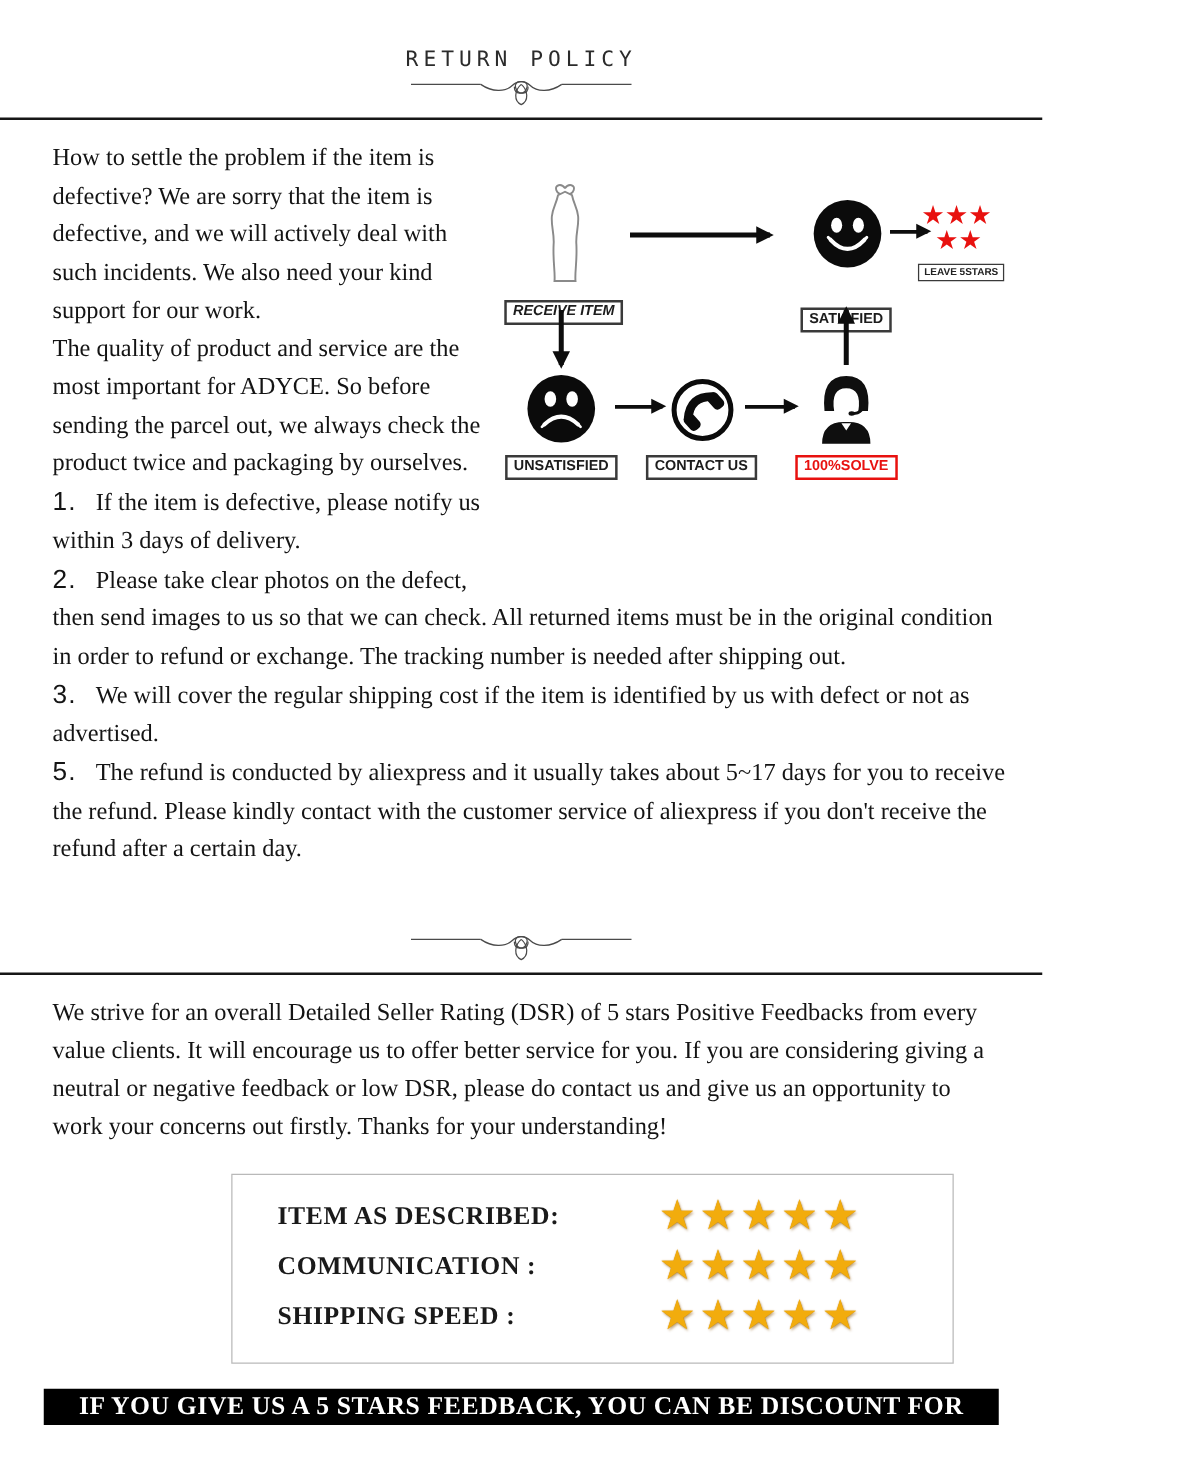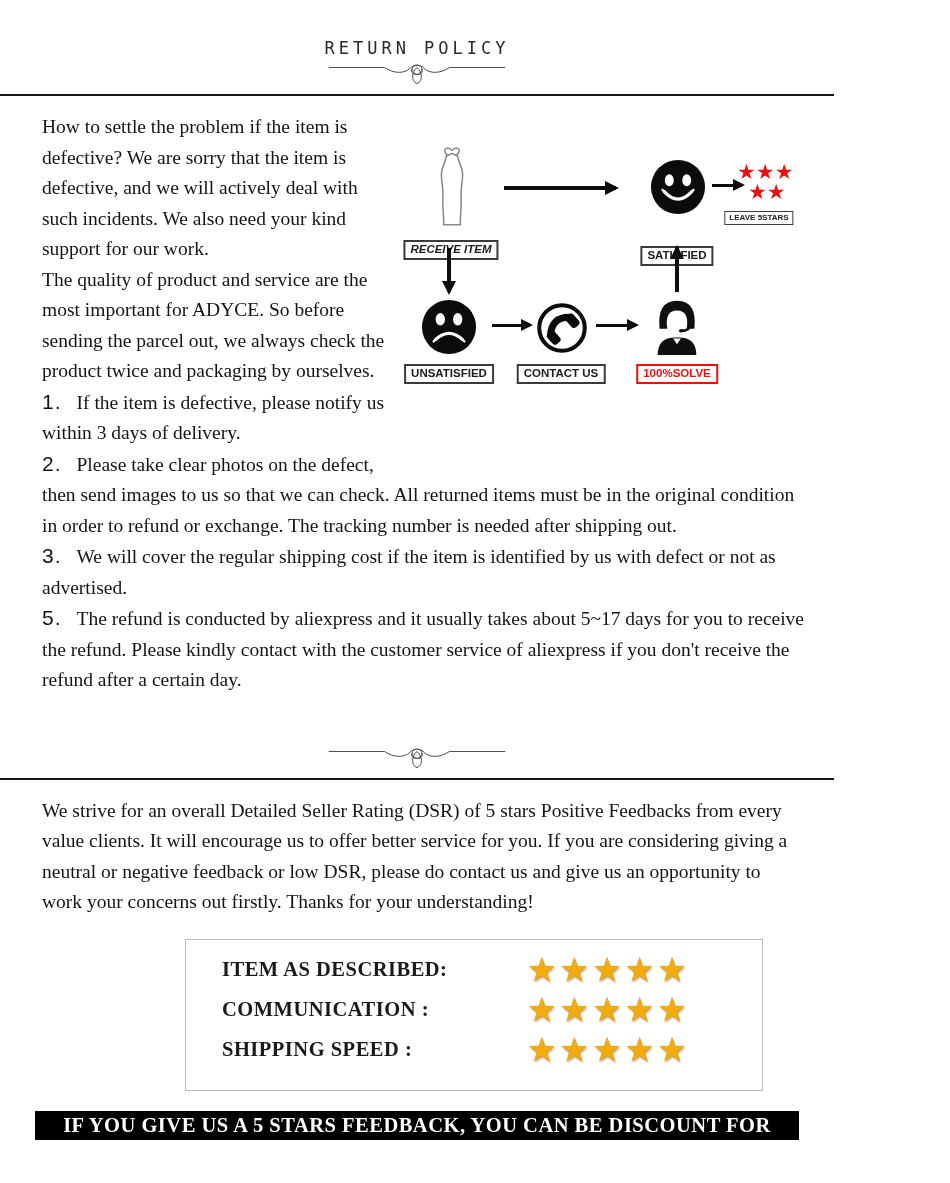--- a/index.html
+++ b/index.html
@@ -65,21 +65,21 @@
     content:"";position:absolute;left:-9px;top:-3px;
     border-bottom:14px solid #0d0d0d;border-left:7px solid transparent;border-right:7px solid transparent;
   }
   .red-stars{position:absolute;color:var(--red);font-size:21px;line-height:20px;letter-spacing:0;white-space:nowrap;}
   
   .fb-para{padding-right:12px;}
   .rating-box{
     margin:21px 0 0 143px;width:578px;
     border:1px solid #b9b9b9;padding:14px 0 16px 36px;
   }
-  .rating-row{display:flex;height:40px;}
+  .rating-row{display:flex;align-items:center;height:40px;}
   .rating-label{
     width:305px;font-weight:bold;font-size:20.5px;letter-spacing:.5px;color:#1a1a1a;
   }
   .gold-stars{
     color:var(--gold);font-size:33px;letter-spacing:3px;line-height:1;
     text-shadow:1px 2px 2px rgba(130,80,0,.45), 0 0 1px #c07d00;
   }
   .banner{
     margin:20px 35px 0;height:29px;line-height:29px;
     background:var(--banner-bg);color:var(--banner-fg);
@@ -126,21 +126,21 @@
         <ellipse cx="39" cy="23" rx="4.6" ry="6.2" fill="#fff"></ellipse>
         <path d="M16 35 Q30 50 44 35" stroke="#fff" stroke-width="3.4" fill="none" stroke-linecap="round"></path>
         <path d="M16 35 l-2 -2 M44 35 l2 -2" stroke="#fff" stroke-width="2.4" stroke-linecap="round"></path>
       </svg>
       <div class="tag" style="left:271px;top:112px;margin-top:22px;">SATISFIED</div>
 
       <div class="harrow thin" style="left:306px;top:72px;width:30px;"></div>
 
       <div class="red-stars" style="left:331px;top:50px;">★★★</div>
       <div class="red-stars" style="left:342px;top:70px;">★★</div>
-      <div class="tag small" style="left:353px;top:99px;text-align:right;">LEAVE 5STARS</div>
+      <div class="tag small" style="left:363px;top:99px;text-align:right;">LEAVE 5STARS</div>
 
       <div class="varrow down" style="left:41px;top:136px;height:44px;"></div>
       <div class="varrow up" style="left:269px;top:136px;height:44px;"></div>
 
       <svg class="fc" style="left:14px;top:186px;" width="58" height="58" viewBox="0 0 60 60">
         <circle cx="30" cy="30" r="28" fill="#0b0b0b"></circle>
         <ellipse cx="21" cy="22" rx="4.8" ry="6.4" fill="#fff"></ellipse>
         <ellipse cx="39" cy="22" rx="4.8" ry="6.4" fill="#fff"></ellipse>
         <path d="M16 43 Q30 30 44 43" stroke="#fff" stroke-width="3.2" fill="none" stroke-linecap="round"></path>
         <path d="M16 43 l-2 2 M44 43 l2 2" stroke="#fff" stroke-width="2.2" stroke-linecap="round"></path>

